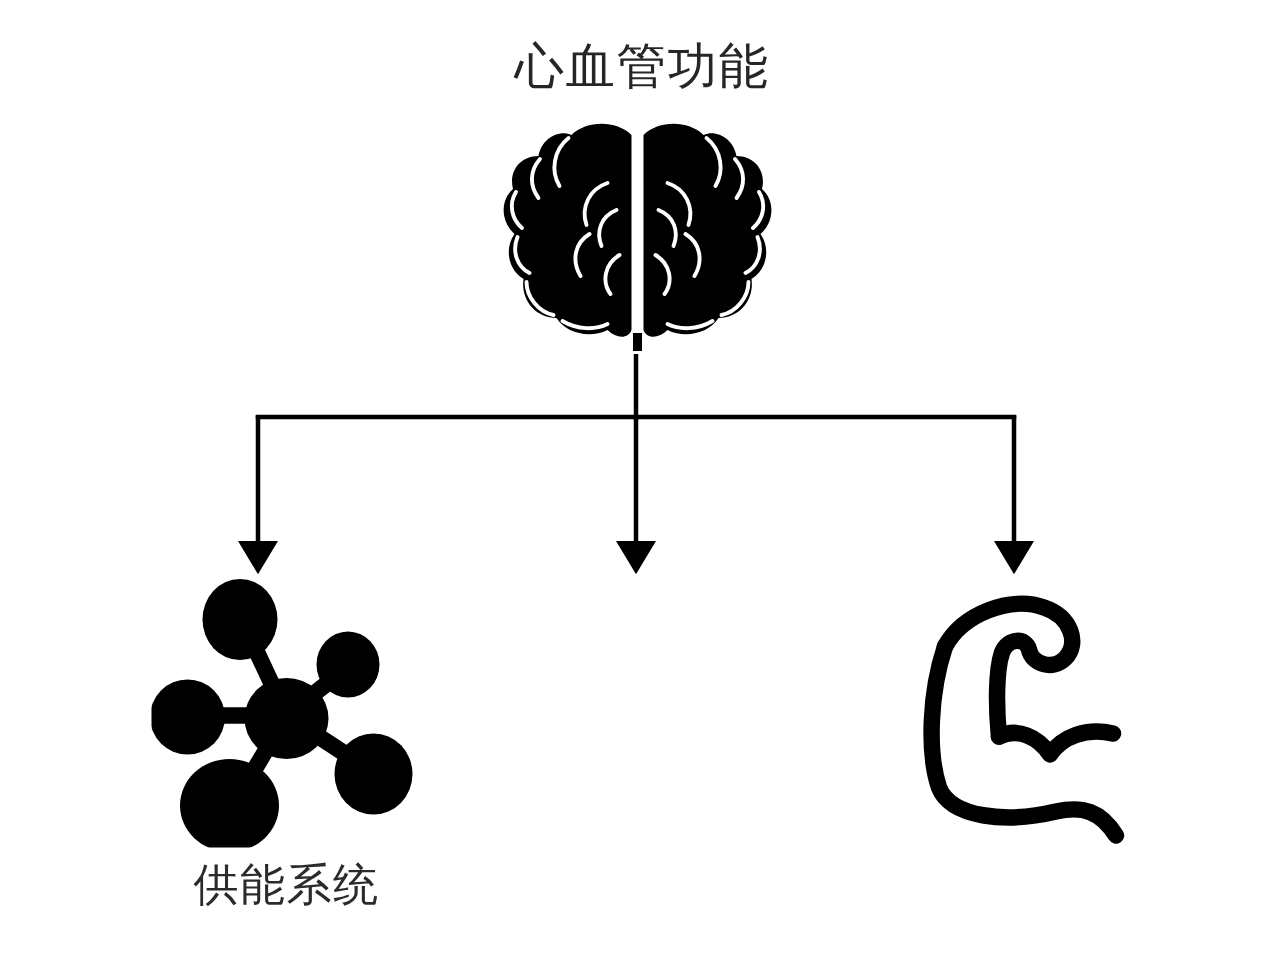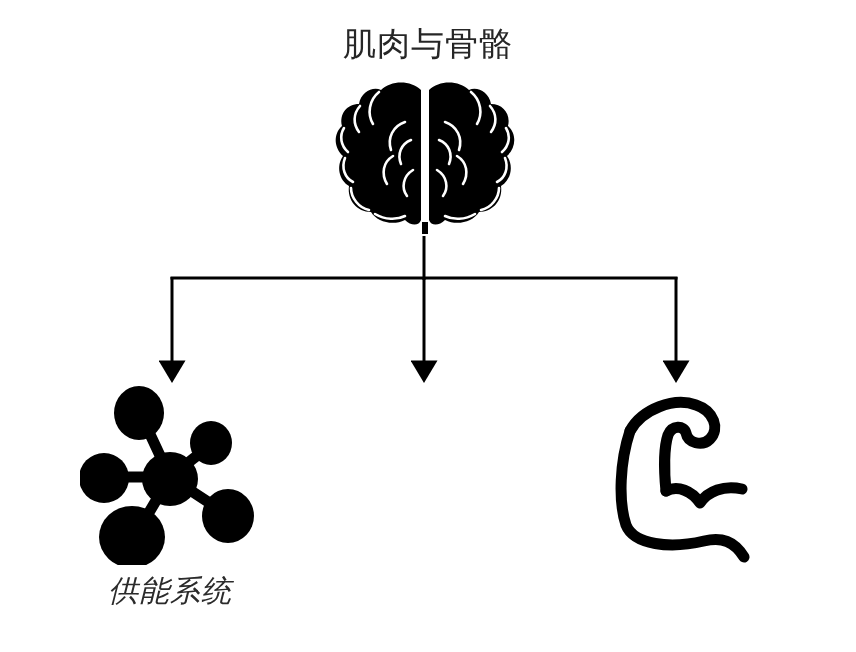--- a/index.html
+++ b/index.html
@@ -53,21 +53,21 @@
     pointer-events: none;
   }
 
   
   .child-node {
     position: absolute;
     top: 382px;
     width: 250px;
     height: 250px;
   }
-  #child-node-0 { left: 45px; font-style: italic; }
+  #child-node-0 { left: 66px; }
   #child-node-1 { left: 300px; }
   #child-node-2 { left: 555px; }
 
   .child-icon-wrap {
     position: absolute;
     left: 0;
     top: 0;
     width: 250px;
     height: 185px;
     display: flex;
@@ -86,21 +86,21 @@
     color: #2b2b2b;
     white-space: nowrap;
     font-weight: 400;
   }
 </style>
 </head>
 <body>
 
 <div id="diagram-root">
 
-  <div id="root-title">肌肉与骨骼</div>
+  <div id="root-title">心血管功能</div>
 
   <div id="root-node">
     <svg viewBox="0 0 184 160" width="184" height="160">
       <g fill="#000000">
 
         <path d="M88 12
                  C 78 2, 58 2, 48 12
                  C 40 8, 28 14, 26 26
                  C 14 26, 6 36, 9 48
                  C 0 56, 1 70, 10 78

